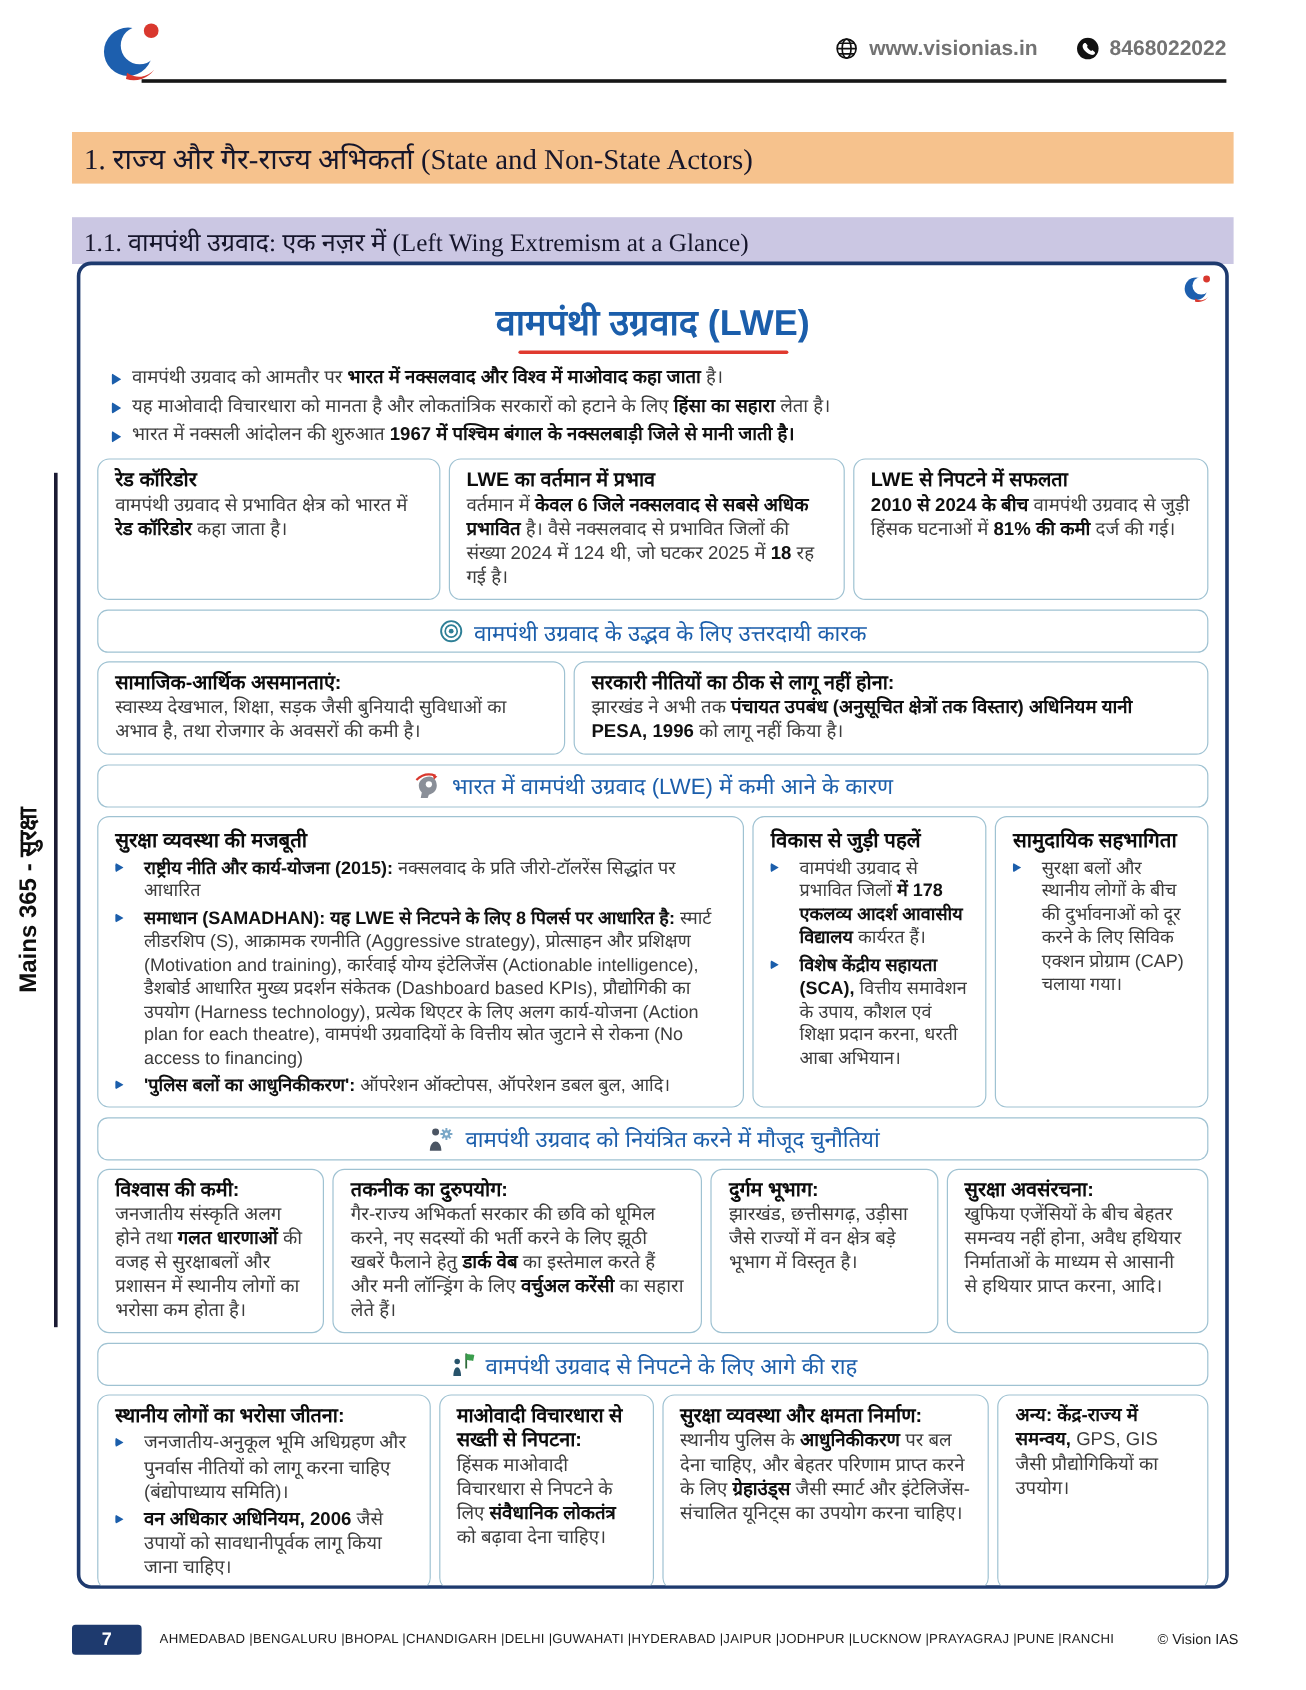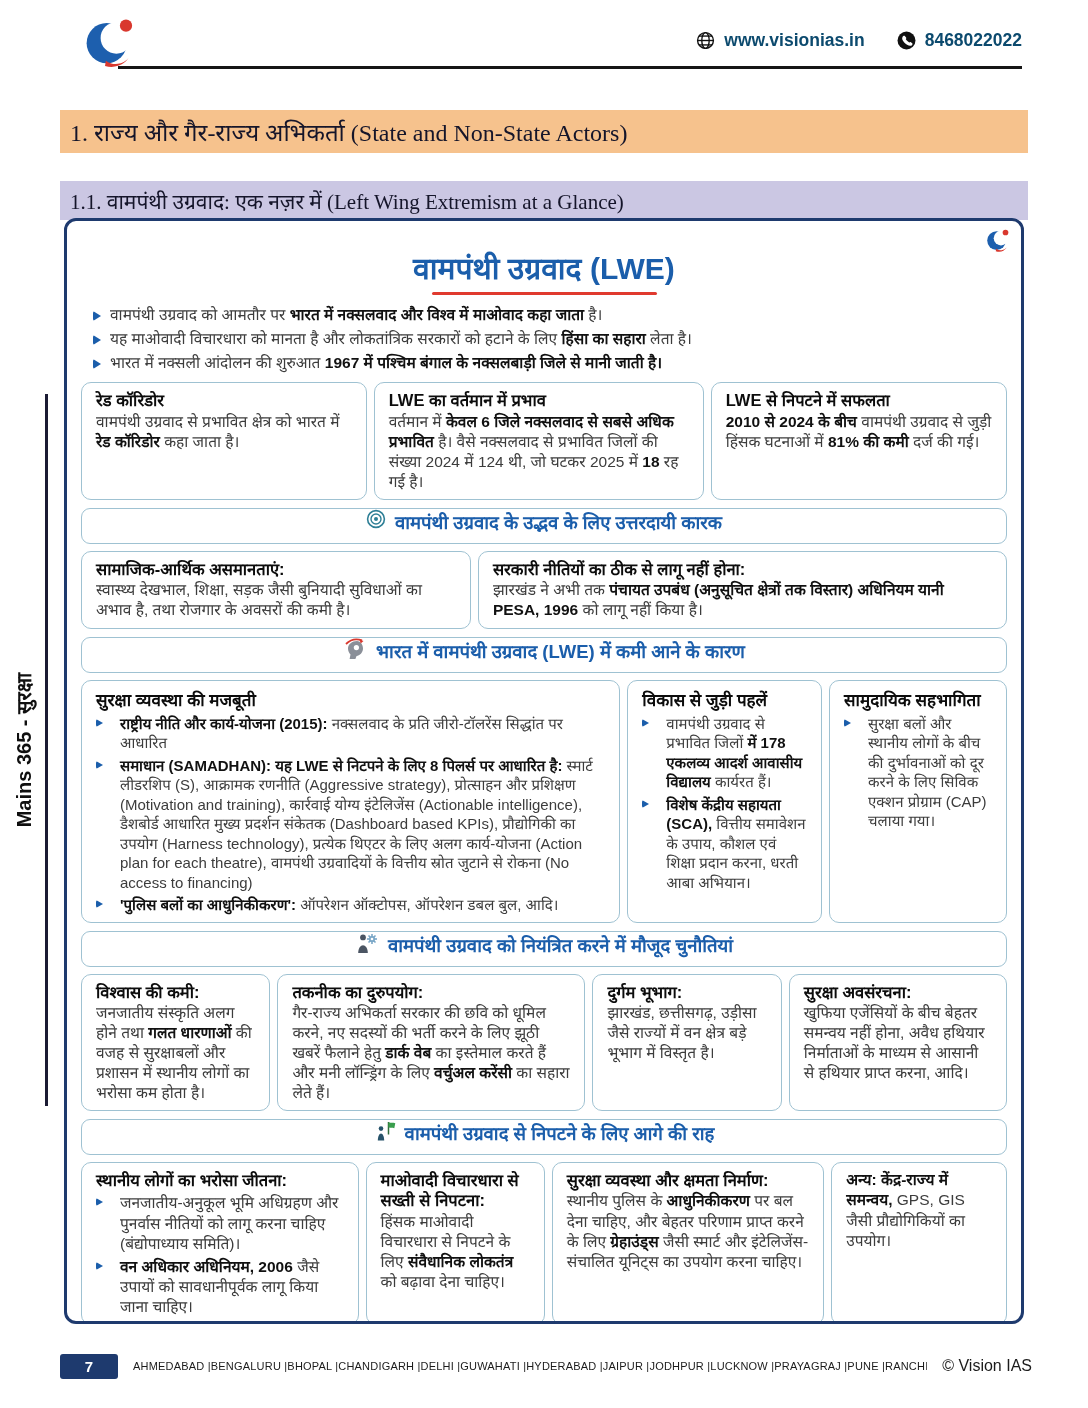--- a/index.html
+++ b/index.html
@@ -2,21 +2,21 @@
 <html lang="hi"><head>
 <meta charset="utf-8">
 <style>
   html,body{margin:0;padding:0}
   body{
     width:1088px;height:1408px;background:#ffffff;position:relative;overflow:hidden;
     font-family:"Liberation Sans","DejaVu Sans",sans-serif;color:#222;
   }
   
   .hdr-right{position:absolute;right:66px;top:30px;display:flex;align-items:center;gap:9px;
-    font-weight:700;font-size:17.5px;color:#0c4a6e;}
+    font-weight:700;font-size:17.5px;color:#737373;}
   .hdr-right .gap{width:14px}
   .logo-wrap{position:absolute;left:84px;top:16px}
   .hdr-line{position:absolute;left:118px;right:66px;top:66px;height:3px;background:#161616}
   
   .h1bar,.h2bar{position:absolute;left:60px;width:968px;display:flex;align-items:center;
     padding-left:10px;box-sizing:border-box;font-family:"Liberation Serif","DejaVu Serif",serif;
     font-weight:400;color:#15152a}
   .h1bar{top:110px;height:43px;background:#f6c28d;font-size:24px}
   .h2bar{top:181px;height:39px;background:#cbc7e3;font-size:21px}
   
@@ -33,33 +33,33 @@
   .ib{display:flex;gap:9px;margin-bottom:4px;font-size:17px;line-height:1.3}
   .tri{flex:none;width:0;height:0;border-left:8px solid #1b5eab;border-top:5.5px solid transparent;
     border-bottom:5.5px solid transparent;margin-top:6px;border-radius:2px}
   .row{display:flex;gap:7px;margin:0 14px 8px;align-items:stretch}
   .box{border:1.6px solid #9fc2d2;border-radius:10px;padding:7px 14px;box-sizing:border-box;
     overflow:hidden;background:#fff;min-width:0}
   .bt{font-weight:700;font-size:16.5px;color:#0c0c0c;line-height:1.22;margin-bottom:1px}
   .rich{font-size:15.5px;line-height:1.3;color:#3c3c3c}
   .rich .bb{font-weight:700;color:#111}
   .sec-head{margin:0 14px 7px;border:1.6px solid #9fc2d2;border-radius:9px;height:34px;
-    display:flex;justify-content:center;gap:9px;font-weight:700;
+    display:flex;align-items:center;justify-content:center;gap:9px;font-weight:400;
     font-size:18.5px;color:#1b5eab;background:#fff}
   .bul{display:flex;gap:17px;margin-top:3px}
   .bul .tri{border-left-width:7px;border-top-width:4.5px;border-bottom-width:4.5px;margin-top:5px}
   .sec2-rich .rich, .sec2-rich{font-size:15px}
   .colhead{font-weight:700;font-size:17px;color:#0c0c0c;margin-bottom:3px}
   
   .footer{position:absolute;left:60px;right:56px;top:1350px;height:32px;display:flex;
     align-items:center;gap:15px}
   .pg{width:58px;height:25px;background:#1e3a6e;color:#fff;font-weight:700;font-size:15px;
     display:flex;align-items:center;justify-content:center;border-radius:3px;flex:none}
   .cities{font-size:11px;color:#1b1b1b;letter-spacing:.2px;flex:1;white-space:nowrap;overflow:hidden}
-  .copy{font-size:16px;color:#1b1b1b;flex:none}
+  .copy{font-size:12px;color:#1b1b1b;flex:none}
   svg{display:block}
 </style>
 </head>
 <body>
 
 <div class="logo-wrap">
   <svg width="56" height="56" viewBox="0 0 64 64">
     <circle cx="26" cy="31" r="23" fill="#1d5fae"></circle>
     <circle cx="37" cy="25" r="18" fill="#ffffff"></circle>
     <circle cx="48" cy="11" r="7" fill="#d9382e"></circle>

